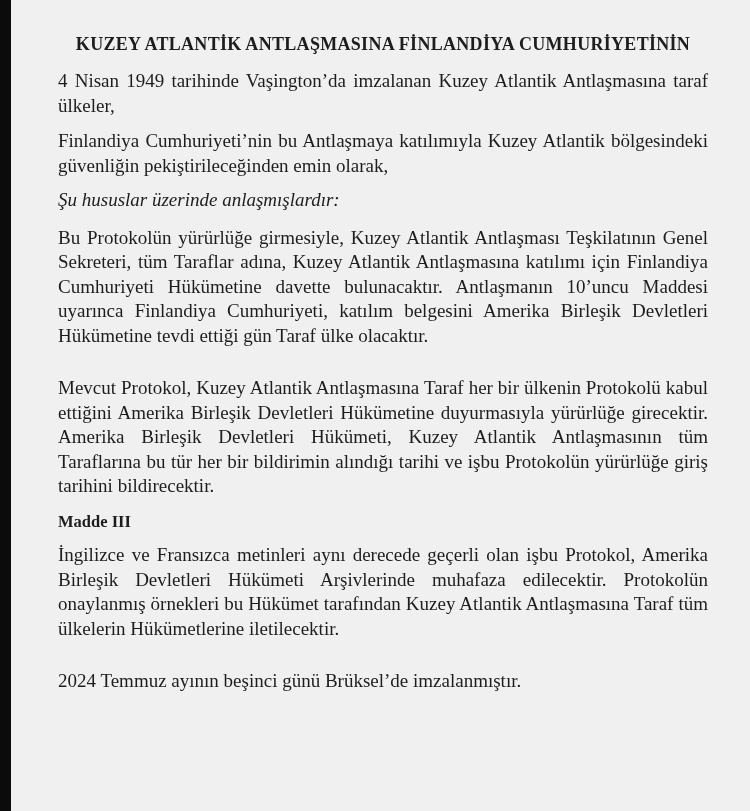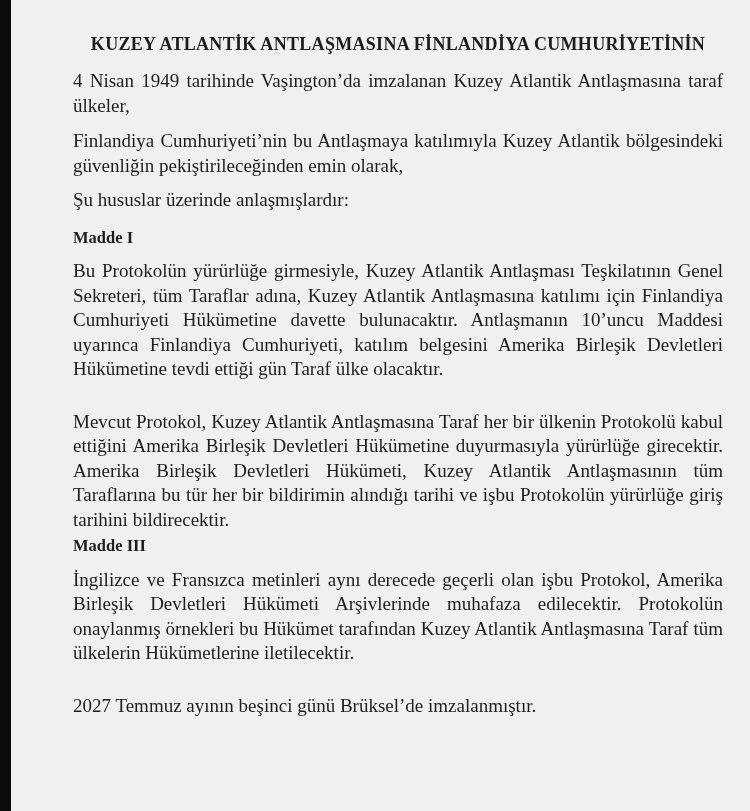--- a/index.html
+++ b/index.html
@@ -23,74 +23,73 @@
   .scan-bar {
     position: absolute;
     left: 0;
     top: 0;
     width: 11px;
     height: 811px;
     background: var(--scan-bar, #0b0b0b);
   }
   .content {
     position: absolute;
-    left: 73px;
+    left: 58px;
     top: 30px;
     width: 650px;
   }
   .title {
     margin: 0 0 10px 0;
     text-align: center;
     font-size: 18px;
     font-weight: 700;
     line-height: 29px;
     letter-spacing: 0.3px;
   }
   .title-line { display: block; }
   .para {
     margin: 0 0 12px 0;
     font-size: 19px;
     line-height: 24.5px;
     text-align: justify;
   }
   .preamble-1 { margin-bottom: 11px; }
   .preamble-2 { margin-bottom: 10px; }
-  .preamble-3 { margin-bottom: 13px; }
+  .preamble-3 { margin-bottom: 13px; font-style: italic; }
   .article-heading {
     margin: 0 0 9px 0;
     font-size: 16.5px;
     font-weight: 700;
     line-height: 24.5px;
     text-align: left;
   }
   .article-body-1 { margin-bottom: 28px; }
-  .article-body-2 { margin-bottom: 2px; }
+  .article-body-2 { margin-bottom: 11px; }
   .article-body-3 { margin-bottom: 28px; }
   .closing-para { margin-bottom: 12px; }
   .date-line { margin-bottom: 0; }
 </style>
 </head>
 <body>
 
 <div class="page">
   <div class="scan-bar"></div>
   <div class="content">
 
     <h1 class="title">
       <span class="title-line">KUZEY ATLANTİK ANTLAŞMASINA FİNLANDİYA CUMHURİYETİNİN</span>
     </h1>
 
     <p class="para preamble-1">4 Nisan 1949 tarihinde Vaşington’da imzalanan Kuzey Atlantik Antlaşmasına taraf ülkeler,</p>
     <p class="para preamble-2">Finlandiya Cumhuriyeti’nin bu Antlaşmaya katılımıyla Kuzey Atlantik bölgesindeki güvenliğin pekiştirileceğinden emin olarak,</p>
     <p class="para preamble-3">Şu hususlar üzerinde anlaşmışlardır:</p>
 
-    <h2 class="article-heading">Madde I</h2>
     <p class="para article-body-1">Bu Protokolün yürürlüğe girmesiyle, Kuzey Atlantik Antlaşması Teşkilatının Genel Sekreteri, tüm Taraflar adına, Kuzey Atlantik Antlaşmasına katılımı için Finlandiya Cumhuriyeti Hükümetine davette bulunacaktır. Antlaşmanın 10’uncu Maddesi uyarınca Finlandiya Cumhuriyeti, katılım belgesini Amerika Birleşik Devletleri Hükümetine tevdi ettiği gün Taraf ülke olacaktır.</p>
 
     <p class="para article-body-2">Mevcut Protokol, Kuzey Atlantik Antlaşmasına Taraf her bir ülkenin Protokolü kabul ettiğini Amerika Birleşik Devletleri Hükümetine duyurmasıyla yürürlüğe girecektir. Amerika Birleşik Devletleri Hükümeti, Kuzey Atlantik Antlaşmasının tüm Taraflarına bu tür her bir bildirimin alındığı tarihi ve işbu Protokolün yürürlüğe giriş tarihini bildirecektir.</p>
 
     <h2 class="article-heading">Madde III</h2>
     <p class="para article-body-3">İngilizce ve Fransızca metinleri aynı derecede geçerli olan işbu Protokol, Amerika Birleşik Devletleri Hükümeti Arşivlerinde muhafaza edilecektir. Protokolün onaylanmış örnekleri bu Hükümet tarafından Kuzey Atlantik Antlaşmasına Taraf tüm ülkelerin Hükümetlerine iletilecektir.</p>
 
-    <p class="para date-line">2027 Temmuz ayının beşinci günü Brüksel’de imzalanmıştır.</p>
+    <p class="para date-line">2024 Temmuz ayının beşinci günü Brüksel’de imzalanmıştır.</p>
 
   </div>
 </div>
 
 </body></html>

